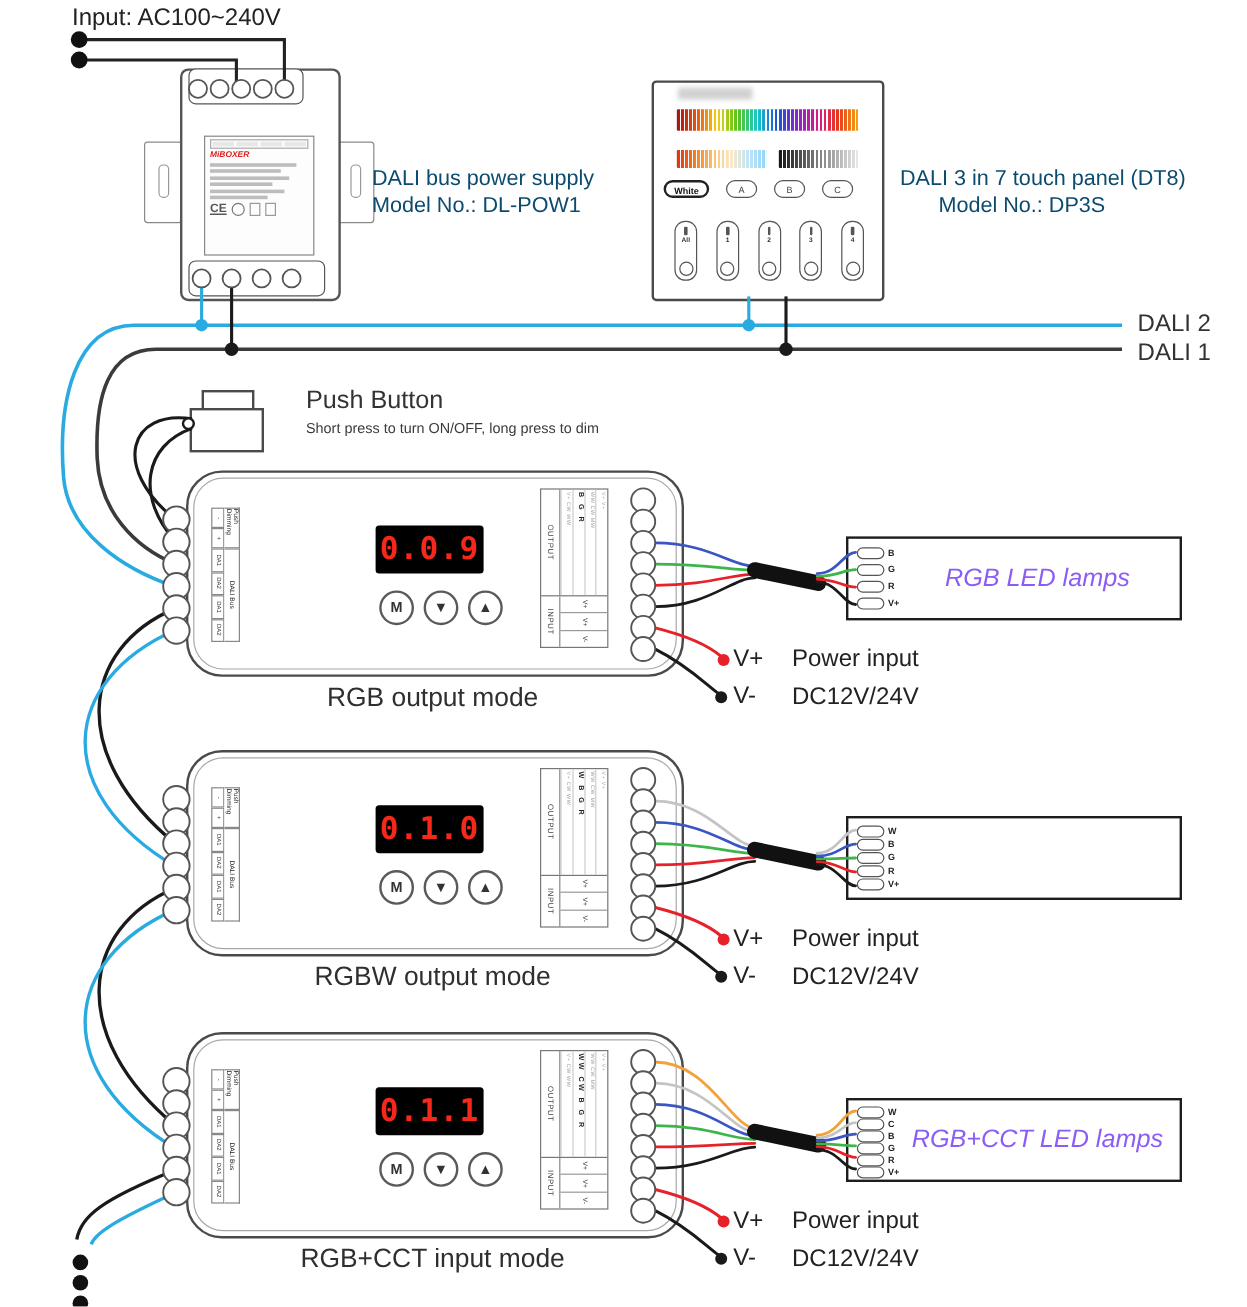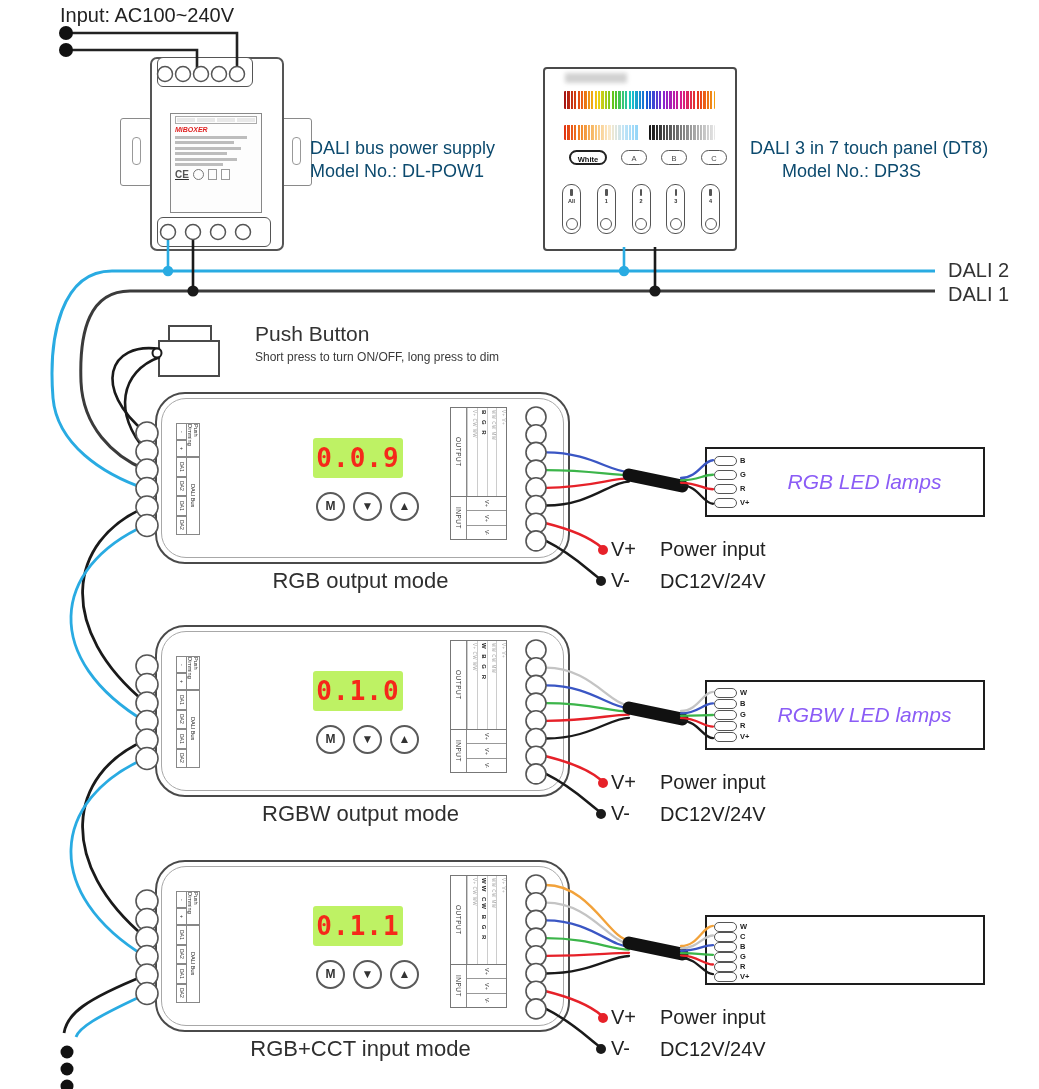--- a/index.html
+++ b/index.html
@@ -26,21 +26,21 @@
   .mark-sq{width:7px;height:9px;border:1px solid #999;}
 
   
   .panel{left:543px;top:67px;width:190px;height:180px;border:2px solid #4a4a4a;border-radius:4px;background:#fff;z-index:2;}
   .smudge{position:absolute;left:20px;top:4px;width:62px;height:10px;background:#9a9a9a;opacity:.45;filter:blur(2px);}
   .stripebar{position:absolute;height:18px;border-radius:1px;}
   .stripes{position:absolute;inset:0;background:repeating-linear-gradient(90deg,transparent 0 2.3px,#fff 2.3px 3.4px);}
   .rainbow{left:19px;top:22px;width:151px;background:linear-gradient(90deg,#a31212,#e85512,#f2d113,#58c41c,#18c9c9,#1855d6,#8e22cc,#d61a8a,#e8371c,#f2a113);}
   .warm{left:19px;top:56px;width:75px;height:15px;background:linear-gradient(90deg,#e03010,#f08020,#f8c070,#fce9c8,#bfe4f8,#8fd4f8);}
   .grayscale{left:104px;top:56px;width:66px;height:15px;background:linear-gradient(90deg,#151515,#e8e8e8);}
-  .pbtn-row{position:absolute;left:24px;top:81px;width:158px;display:flex;justify-content:space-between;}
+  .pbtn-row{position:absolute;left:8px;top:81px;width:158px;display:flex;justify-content:space-between;}
   .pbtn{height:15px;border:1.2px solid #555;border-radius:8px;font-size:7.5px;line-height:15px;text-align:center;
         color:#444;background:#fff;width:26px;box-sizing:border-box;}
   .pbtn.sel{width:38px;border:2px solid #222;font-weight:bold;color:#111;}
   .sliders{position:absolute;left:17px;top:115px;width:158px;display:flex;justify-content:space-between;}
   .slider{width:19px;height:50px;border:1.3px solid #555;border-radius:9px;display:flex;flex-direction:column;
           align-items:center;padding:4px 0 3px;box-sizing:border-box;background:#fff;}
   .slider .tick{width:2.5px;height:7px;background:#555;border-radius:1px;}
   .slider .zlabel{font-size:5.5px;font-weight:bold;color:#333;margin-top:2px;}
   .slider .knob{width:10px;height:10px;border:1.4px solid #555;border-radius:50%;margin-top:auto;}
 
@@ -54,21 +54,21 @@
   .mbody:before{content:"";position:absolute;inset:4px;border:1px solid #a8a8a8;border-radius:25px;}
   .left-labels{position:absolute;left:176px;top:31px;height:112px;display:flex;z-index:3;}
   .tcol{display:flex;flex-direction:column;width:11px;}
   .tcell{border:0.8px solid #888;box-sizing:border-box;writing-mode:vertical-rl;text-orientation:sideways;
          font-size:5px;color:#333;display:flex;align-items:center;justify-content:center;background:#fff;}
   .tcell.small{height:17px;} .tcell.da{height:19.5px;}
   .scol{display:flex;flex-direction:column;width:13px;}
   .scell{border:0.8px solid #888;border-left:none;box-sizing:border-box;writing-mode:vertical-rl;text-orientation:sideways;
          font-size:5.5px;color:#222;display:flex;align-items:center;justify-content:center;background:#fff;}
   .scell.pd{height:34px;} .scell.db{height:78px;}
-  .display{position:absolute;left:313px;top:46px;width:90px;height:40px;background:#bef264;border-radius:3px;
+  .display{position:absolute;left:313px;top:46px;width:90px;height:40px;background:#000000;border-radius:3px;
            color:#f5281a;font-family:"DejaVu Sans Mono",monospace;font-weight:bold;font-size:26px;
            text-align:center;line-height:40px;letter-spacing:1px;z-index:3;}
   .btns{position:absolute;left:316px;top:100px;display:flex;gap:8px;z-index:3;}
   .cbtn{width:29px;height:29px;border:2px solid #5a5a5a;border-radius:50%;box-sizing:border-box;background:#fff;
         font-size:12px;font-weight:bold;color:#333;text-align:center;line-height:25px;}
   .rgrid{position:absolute;left:450px;top:15px;width:57px;height:133px;border:1px solid #777;box-sizing:border-box;
          background:#fff;z-index:3;display:flex;flex-direction:column;}
   .outp{height:88px;display:flex;border-bottom:1px solid #777;}
   .inp{flex:1;display:flex;}
   .vlab{width:15px;border-right:0.8px solid #888;writing-mode:vertical-rl;text-orientation:sideways;font-size:6.5px;
@@ -454,21 +454,20 @@
           </div>
           <div class="pill-row">
             <span class="pill"></span>
             <span class="pill-label">R</span>
           </div>
           <div class="pill-row">
             <span class="pill"></span>
             <span class="pill-label">V+</span>
           </div>
         </div>
-        <div class="lamp-title">RGBW LED lamps</div>
       </div>
       <div class="pwr vplus">V+</div>
       <div class="pwr vminus">V-</div>
       <div class="pwr pline1">Power input</div>
       <div class="pwr pline2">DC12V/24V</div>
     </div>
 
     <div class="module" style="top: 860px;">
       <div class="mbody"></div>
       <div class="left-labels">
@@ -531,19 +530,20 @@
           </div>
           <div class="pill-row">
             <span class="pill"></span>
             <span class="pill-label">R</span>
           </div>
           <div class="pill-row">
             <span class="pill"></span>
             <span class="pill-label">V+</span>
           </div>
         </div>
+        <div class="lamp-title">RGB+CCT LED lamps</div>
       </div>
       <div class="pwr vplus">V+</div>
       <div class="pwr vminus">V-</div>
       <div class="pwr pline1">Power input</div>
       <div class="pwr pline2">DC12V/24V</div>
     </div>
   </div>
 
 </body></html>

